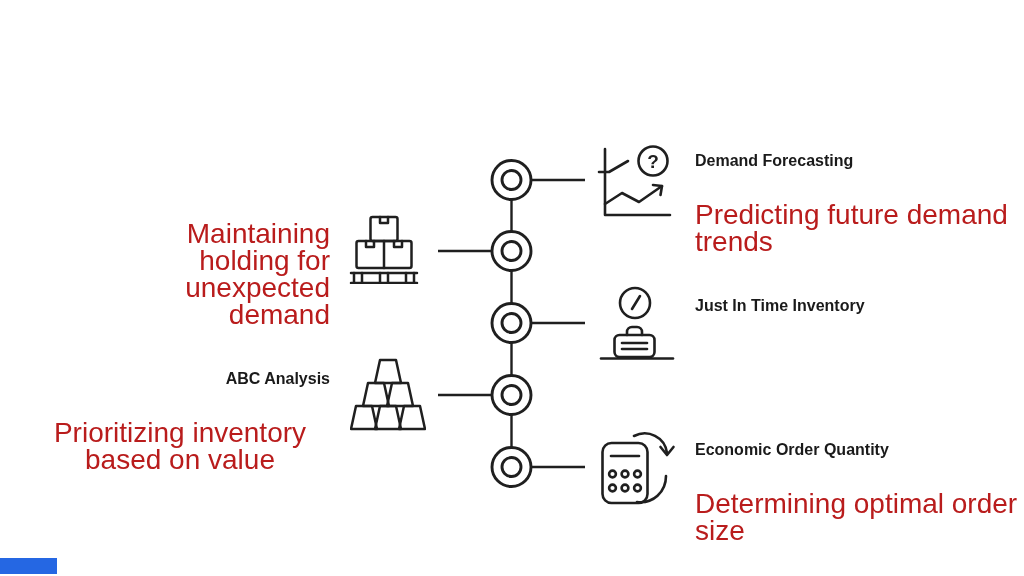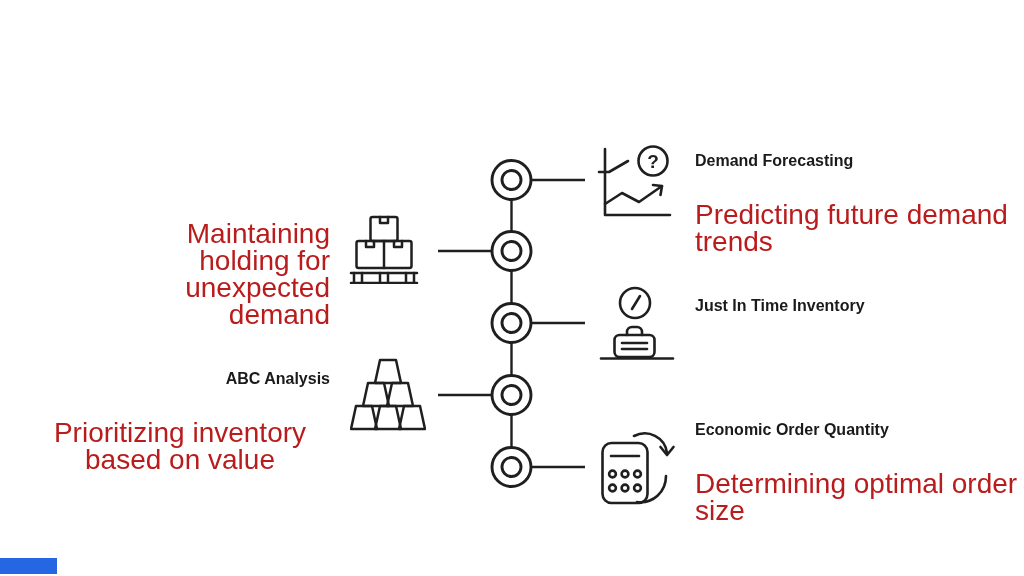--- a/index.html
+++ b/index.html
@@ -21,21 +21,21 @@
   .icon{position:absolute;color:var(--line);}
   .icon svg{width:100%;height:100%;display:block;}
   .item{position:absolute;}
   .item .title{font-size:16px;font-weight:700;line-height:27px;margin-bottom:27px;color:var(--text);}
   .item .desc{font-size:28px;font-weight:400;line-height:27px;color:#b91c1c;}
   .item.left{text-align:right;}
   .item-df{left:695px;top:147px;width:330px;}
   .item-ssm{left:30px;top:220px;width:300px;}
   .item-jit{left:695px;top:292px;width:330px;}
   .item-abc{left:30px;top:365px;width:300px;}
-  .item-eoq{left:695px;top:416px;width:330px;}
+  .item-eoq{left:695px;top:436px;width:330px;}
   .item-ssm .desc{max-width:235px;margin-left:auto;}
   .item-abc .desc{max-width:300px;margin-left:auto;text-align:center;}
   .item-jit .desc{max-width:280px;}
   .icon-chart{left:596px;top:142px;width:80px;height:80px;}
   .icon-pallet{left:349px;top:210px;width:80px;height:74px;}
   .icon-jit{left:599px;top:283px;width:80px;height:80px;}
   .icon-pyramid{left:350px;top:357px;width:76px;height:76px;}
   .icon-calc{left:596px;top:430px;width:80px;height:80px;}
   .accent-bar{position:absolute;left:0;top:558px;width:57px;height:16px;background:var(--accent_bar);}
   .qmark{font-family:"Liberation Sans","DejaVu Sans",sans-serif;font-size:19px;font-weight:700;}

